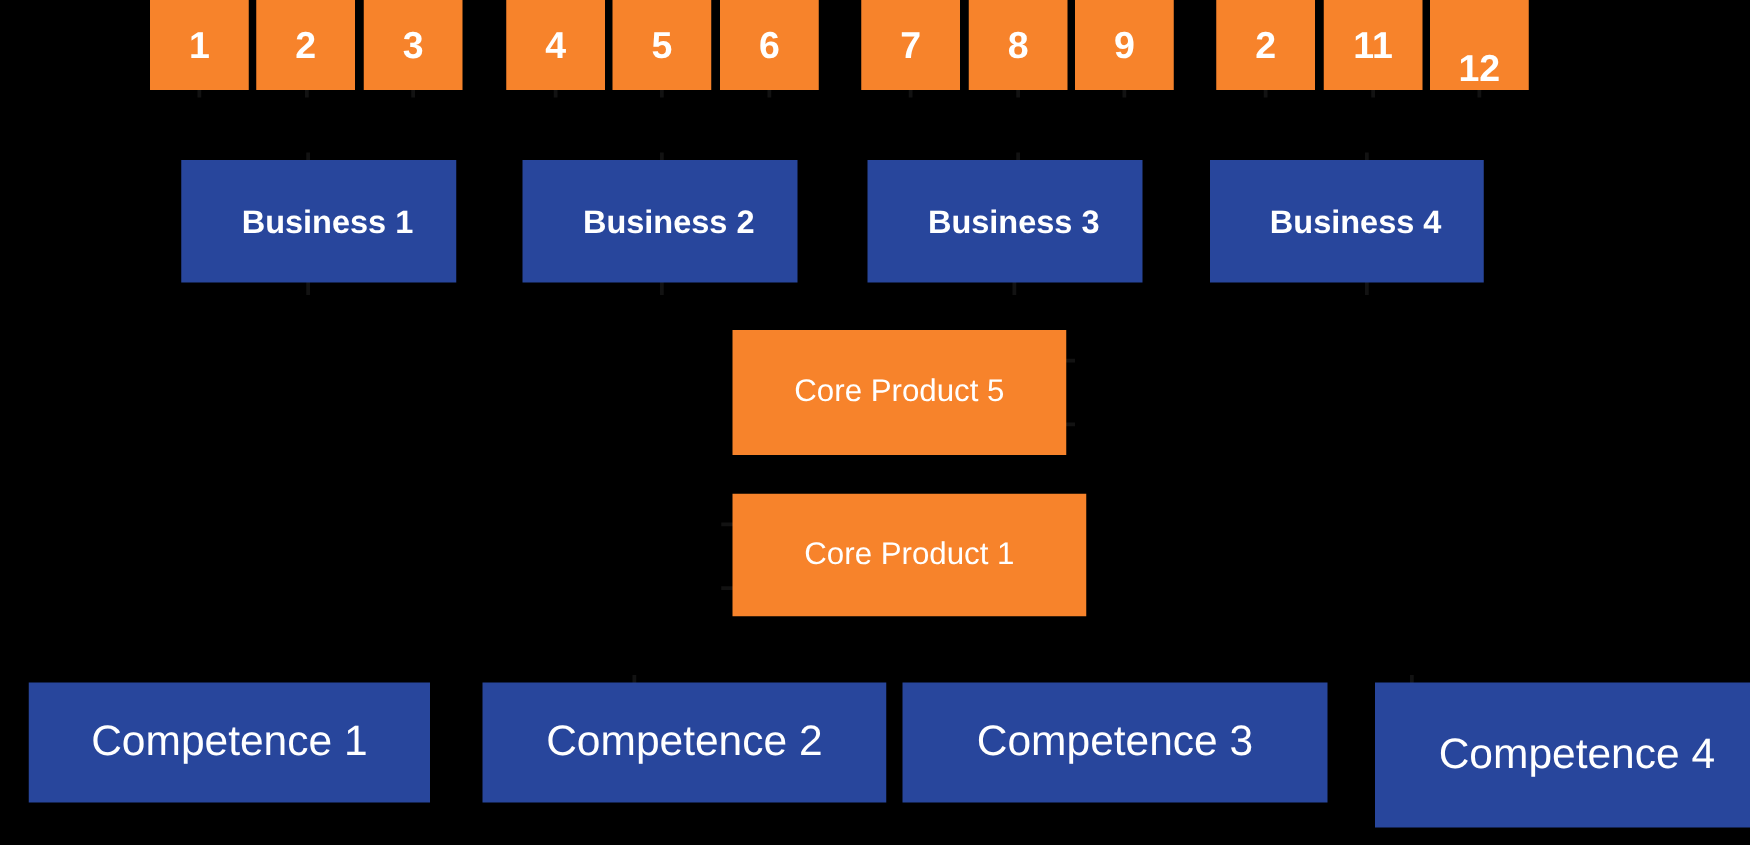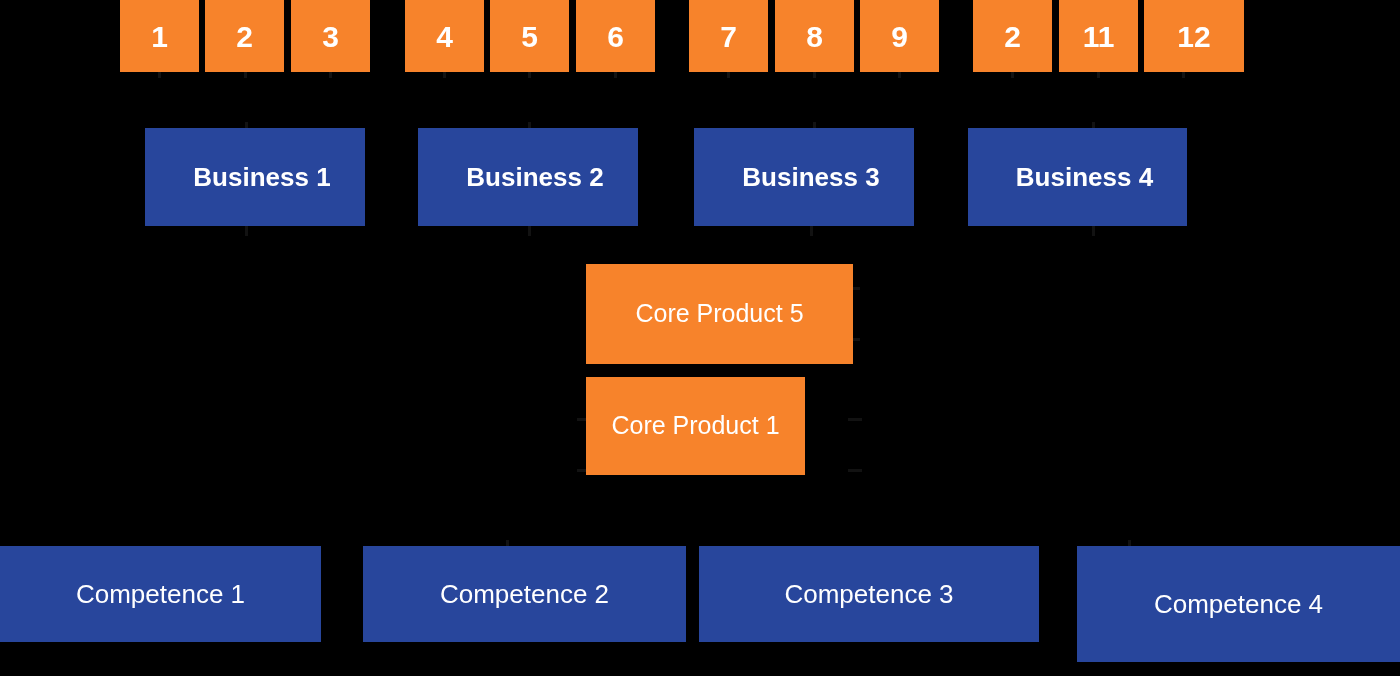--- a/index.html
+++ b/index.html
@@ -38,22 +38,23 @@
   .node.business {
     font-size: 26px;
     font-weight: bold;
     padding-left: 14px;
   }
   .node.coreproduct {
     font-size: 25px;
     font-weight: normal;
   }
   .node.competence {
-    font-size: 26px;
+    font-size: 34px;
     font-weight: normal;
+    margin-left: 23px;
   }
 
   
   .tick {
     position: absolute;
     background: #121212;
   }
   .tick.v { width: 3px; }
   .tick.h { height: 3px; }
 </style>
@@ -120,21 +121,21 @@
       </div>
       <div class="node unit orange" style="left: 860px; top: 0px; width: 79px; height: 72px;">
         <span>9</span>
       </div>
       <div class="node unit orange" style="left: 973px; top: 0px; width: 79px; height: 72px;">
         <span>2</span>
       </div>
       <div class="node unit orange" style="left: 1059px; top: 0px; width: 79px; height: 72px; justify-content: center;">
         <span>11</span>
       </div>
-      <div class="node unit orange" style="left: 1144px; top: 0px; width: 100px; height: 72px;">
+      <div class="node unit orange" style="left: 1144px; top: 0px; width: 79px; height: 72px; align-items: flex-end;">
         <span>12</span>
       </div>
     </div>
 
   <div id="businesses-layer">
       <div class="node business blue" style="left: 145px; top: 128px; width: 220px; height: 98px;">
         <span>Business 1</span>
       </div>
       <div class="node business blue" style="left: 418px; top: 128px; width: 220px; height: 98px;">
         <span>Business 2</span>
@@ -144,21 +145,21 @@
       </div>
       <div class="node business blue" style="left: 968px; top: 128px; width: 219px; height: 98px;">
         <span>Business 4</span>
       </div>
     </div>
 
   <div id="core-products-layer">
       <div class="node coreproduct orange" style="left: 586px; top: 264px; width: 267px; height: 100px;">
         <span>Core Product 5</span>
       </div>
-      <div class="node coreproduct orange" style="left: 586px; top: 377px; width: 219px; height: 98px;">
+      <div class="node coreproduct orange" style="left: 586px; top: 395px; width: 283px; height: 98px;">
         <span>Core Product 1</span>
       </div>
     </div>
 
   <div id="competences-layer">
       <div class="node competence blue" style="left: 0px; top: 546px; width: 321px; height: 96px;">
         <span>Competence 1</span>
       </div>
       <div class="node competence blue" style="left: 363px; top: 546px; width: 323px; height: 96px;">
         <span>Competence 2</span>

